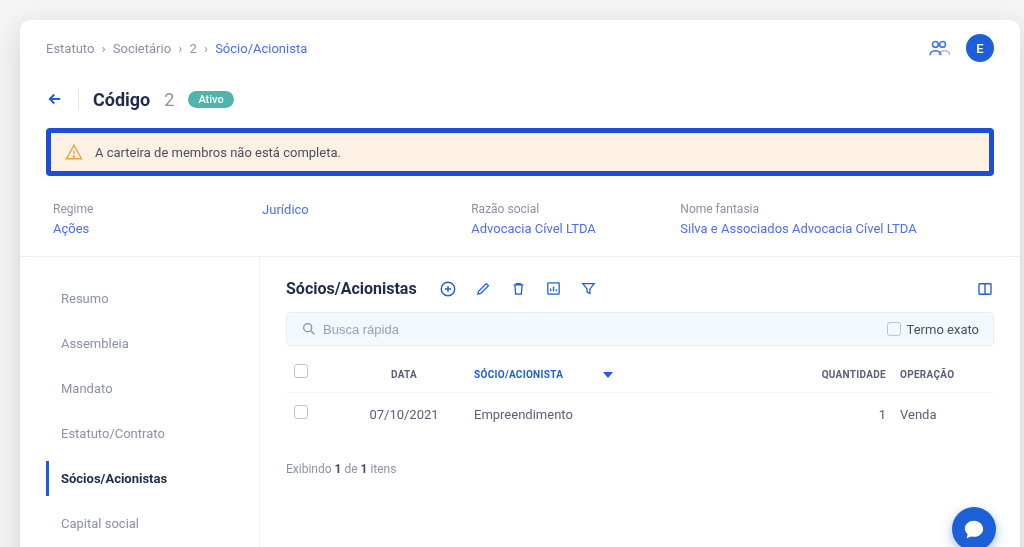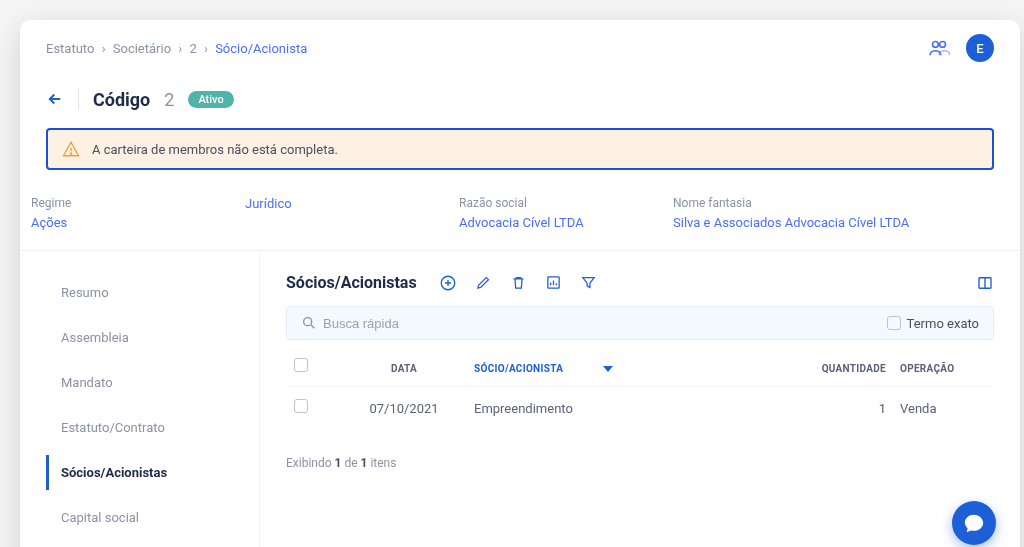--- a/index.html
+++ b/index.html
@@ -11,23 +11,23 @@
 .breadcrumb .last { color: #4a6ff5; }
 .top-actions { display: flex; align-items: center; gap: 16px; }
 .icon-users { color: #4a6ff5; cursor: pointer; }
 .avatar { width: 28px; height: 28px; border-radius: 50%; background: #1d5fd6; color: #fff; display: flex; align-items: center; justify-content: center; font-size: 13px; font-weight: 500; cursor: pointer; }
 .header-row { display: flex; align-items: center; gap: 14px; padding: 20px 26px 10px 26px; }
 .back-btn { color: #1d5fd6; cursor: pointer; display: flex; align-items: center; }
 .vdiv { width: 1px; height: 22px; background: #e0e3ea; }
 .h-title { font-size: 18px; font-weight: 700; color: #1e2a4a; }
 .h-code { font-size: 18px; color: #8b92a5; font-weight: 400; }
 .badge { background: #4fb5a9; color: #fff; font-size: 11px; padding: 2px 10px; border-radius: 10px; font-weight: 500; }
-.alert-bar { background: #fdf1e4; border: 2px solid #1d4ed8; border-radius: 4px; margin: 8px 26px; padding: 10px 14px; display: flex; align-items: center; gap: 12px; font-size: 13px; color: #4a4f5f; }
+.alert-bar { background: #fdf1e4; border: 5px solid #1d4ed8; border-radius: 4px; margin: 8px 26px; padding: 10px 14px; display: flex; align-items: center; gap: 12px; font-size: 13px; color: #4a4f5f; }
 .alert-icon { color: #e8a23d; }
-.info-grid { display: flex; padding: 18px 26px 20px 11px; border-bottom: 1px solid #eef0f5; }
+.info-grid { display: flex; padding: 18px 26px 20px 33px; border-bottom: 1px solid #eef0f5; }
 .info-col { flex: 1; }
 .info-col.wide { flex: 1.5; }
 .info-label { font-size: 12px; color: #8b92a5; margin-bottom: 5px; }
 .info-value { font-size: 13px; color: #4a6ff5; }
 .body-row { display: flex; }
 .side-tabs { width: 240px; padding: 24px 0 24px 26px; border-right: 1px solid #f2f3f7; }
 .side-tabs .tab { font-size: 13px; color: #8b92a5; padding: 10px 0 10px 12px; margin-bottom: 10px; cursor: pointer; border-left: 3px solid transparent; }
 .side-tabs .tab.active { color: #1e2a4a; font-weight: 700; border-left: 3px solid #1d5fd6; }
 .main { flex: 1; padding: 22px 26px 26px 26px; }
 .section-head { display: flex; align-items: center; gap: 18px; margin-bottom: 14px; }

